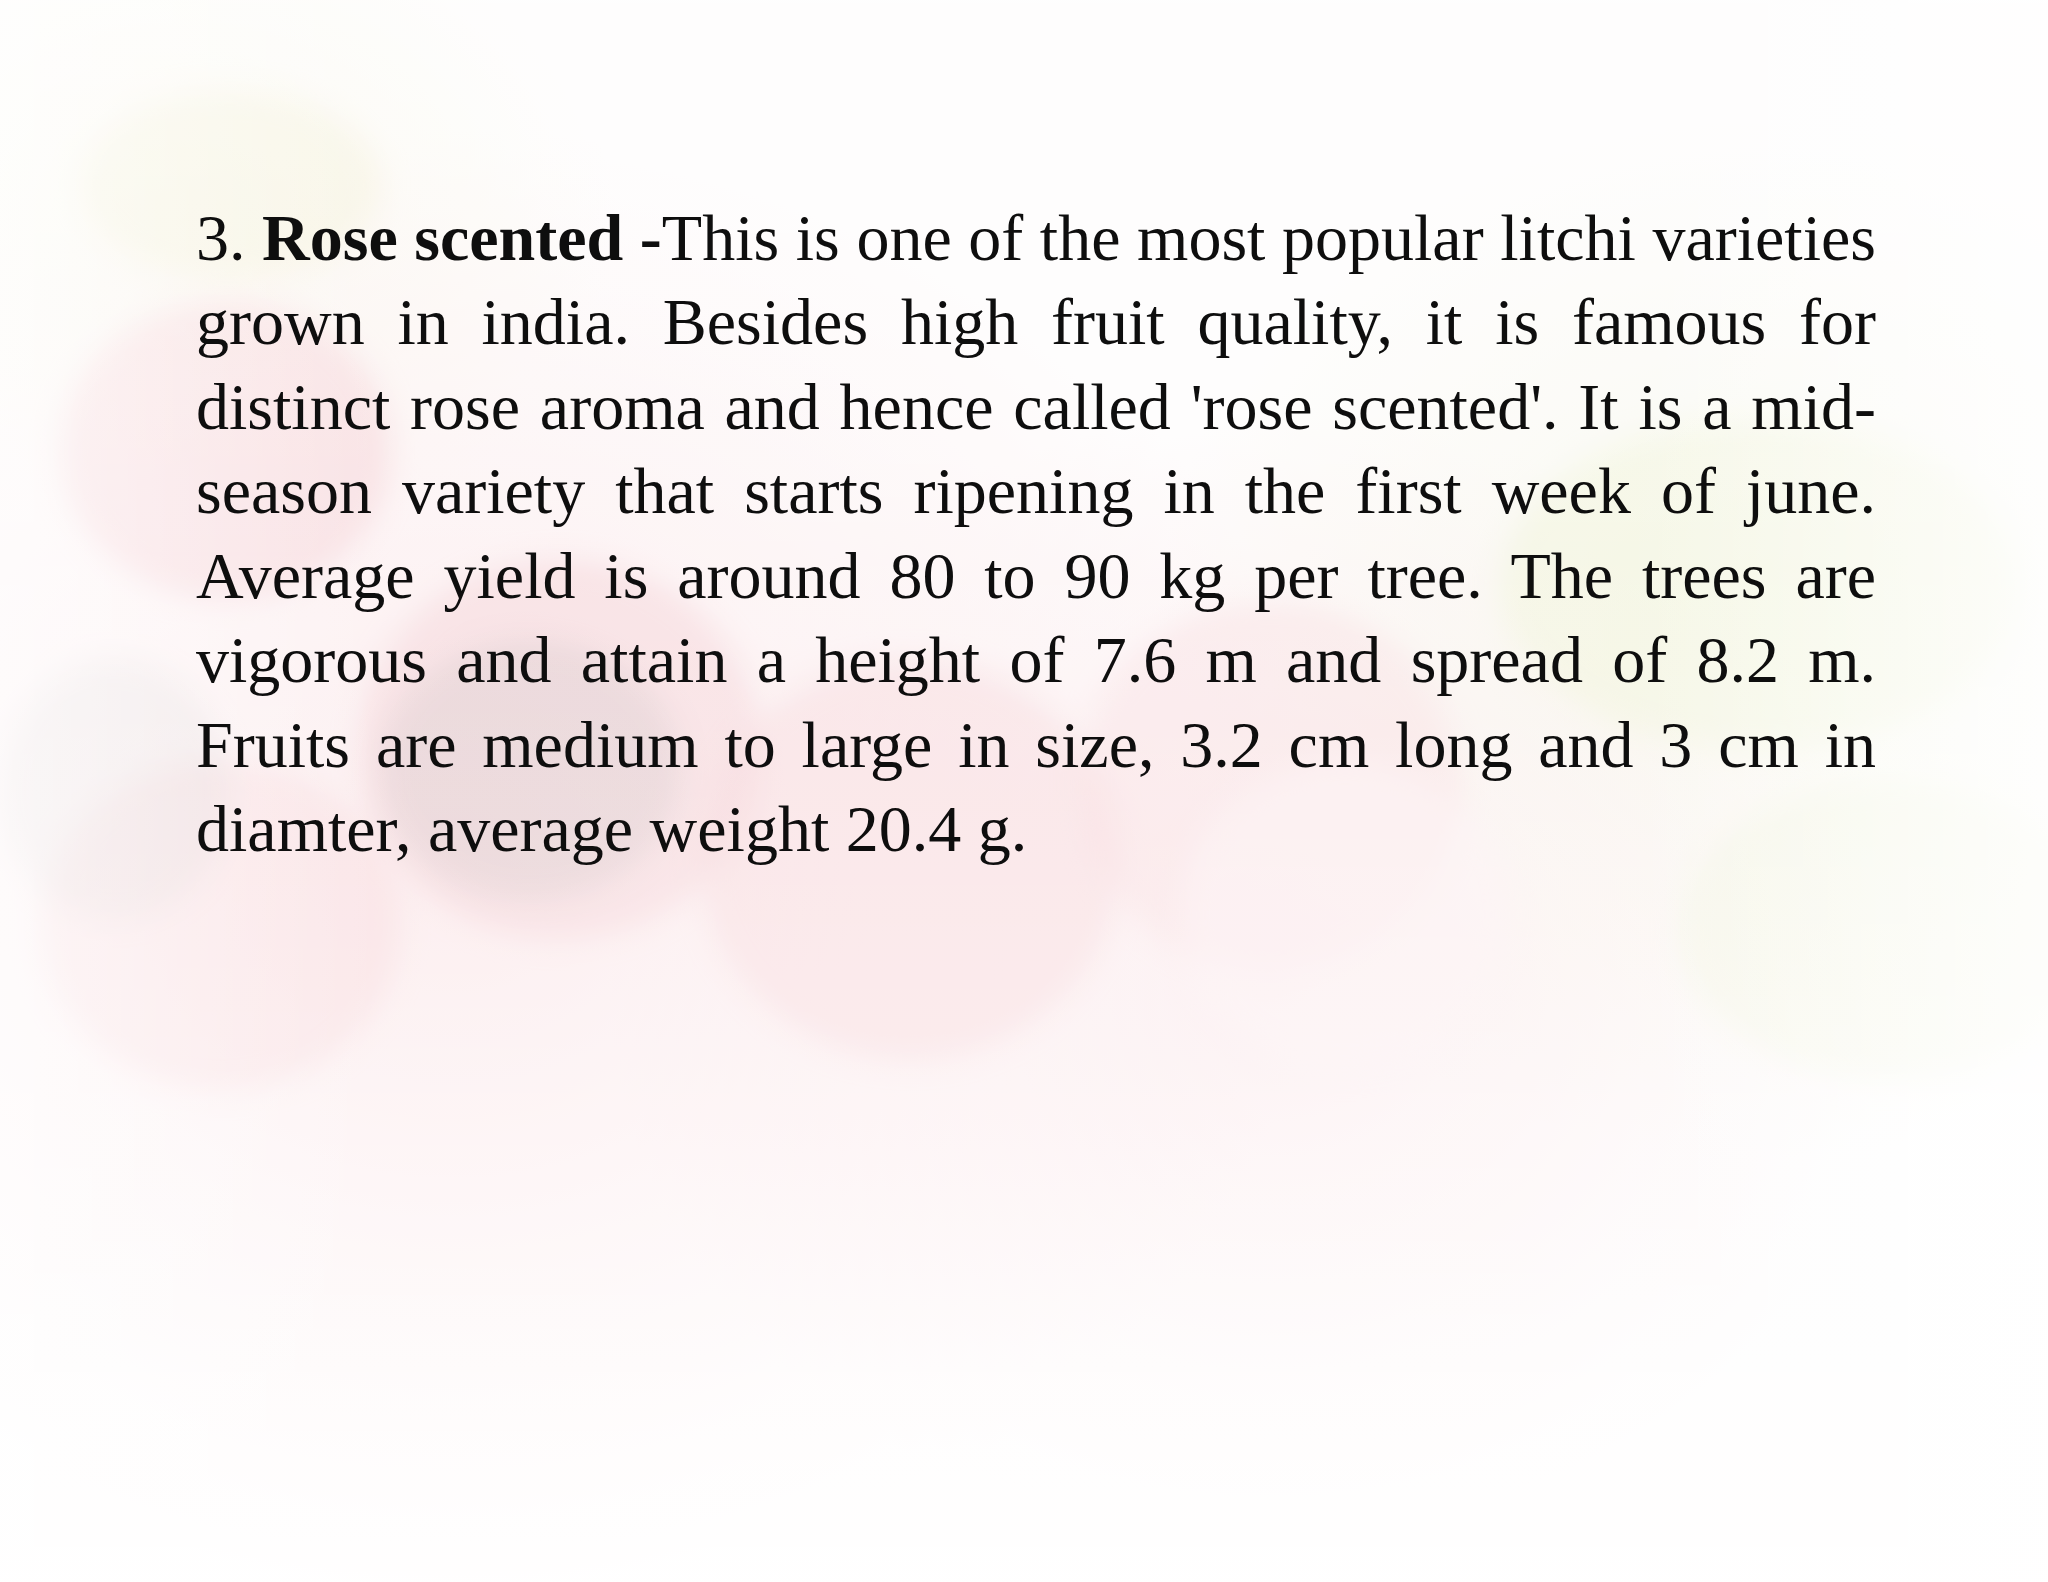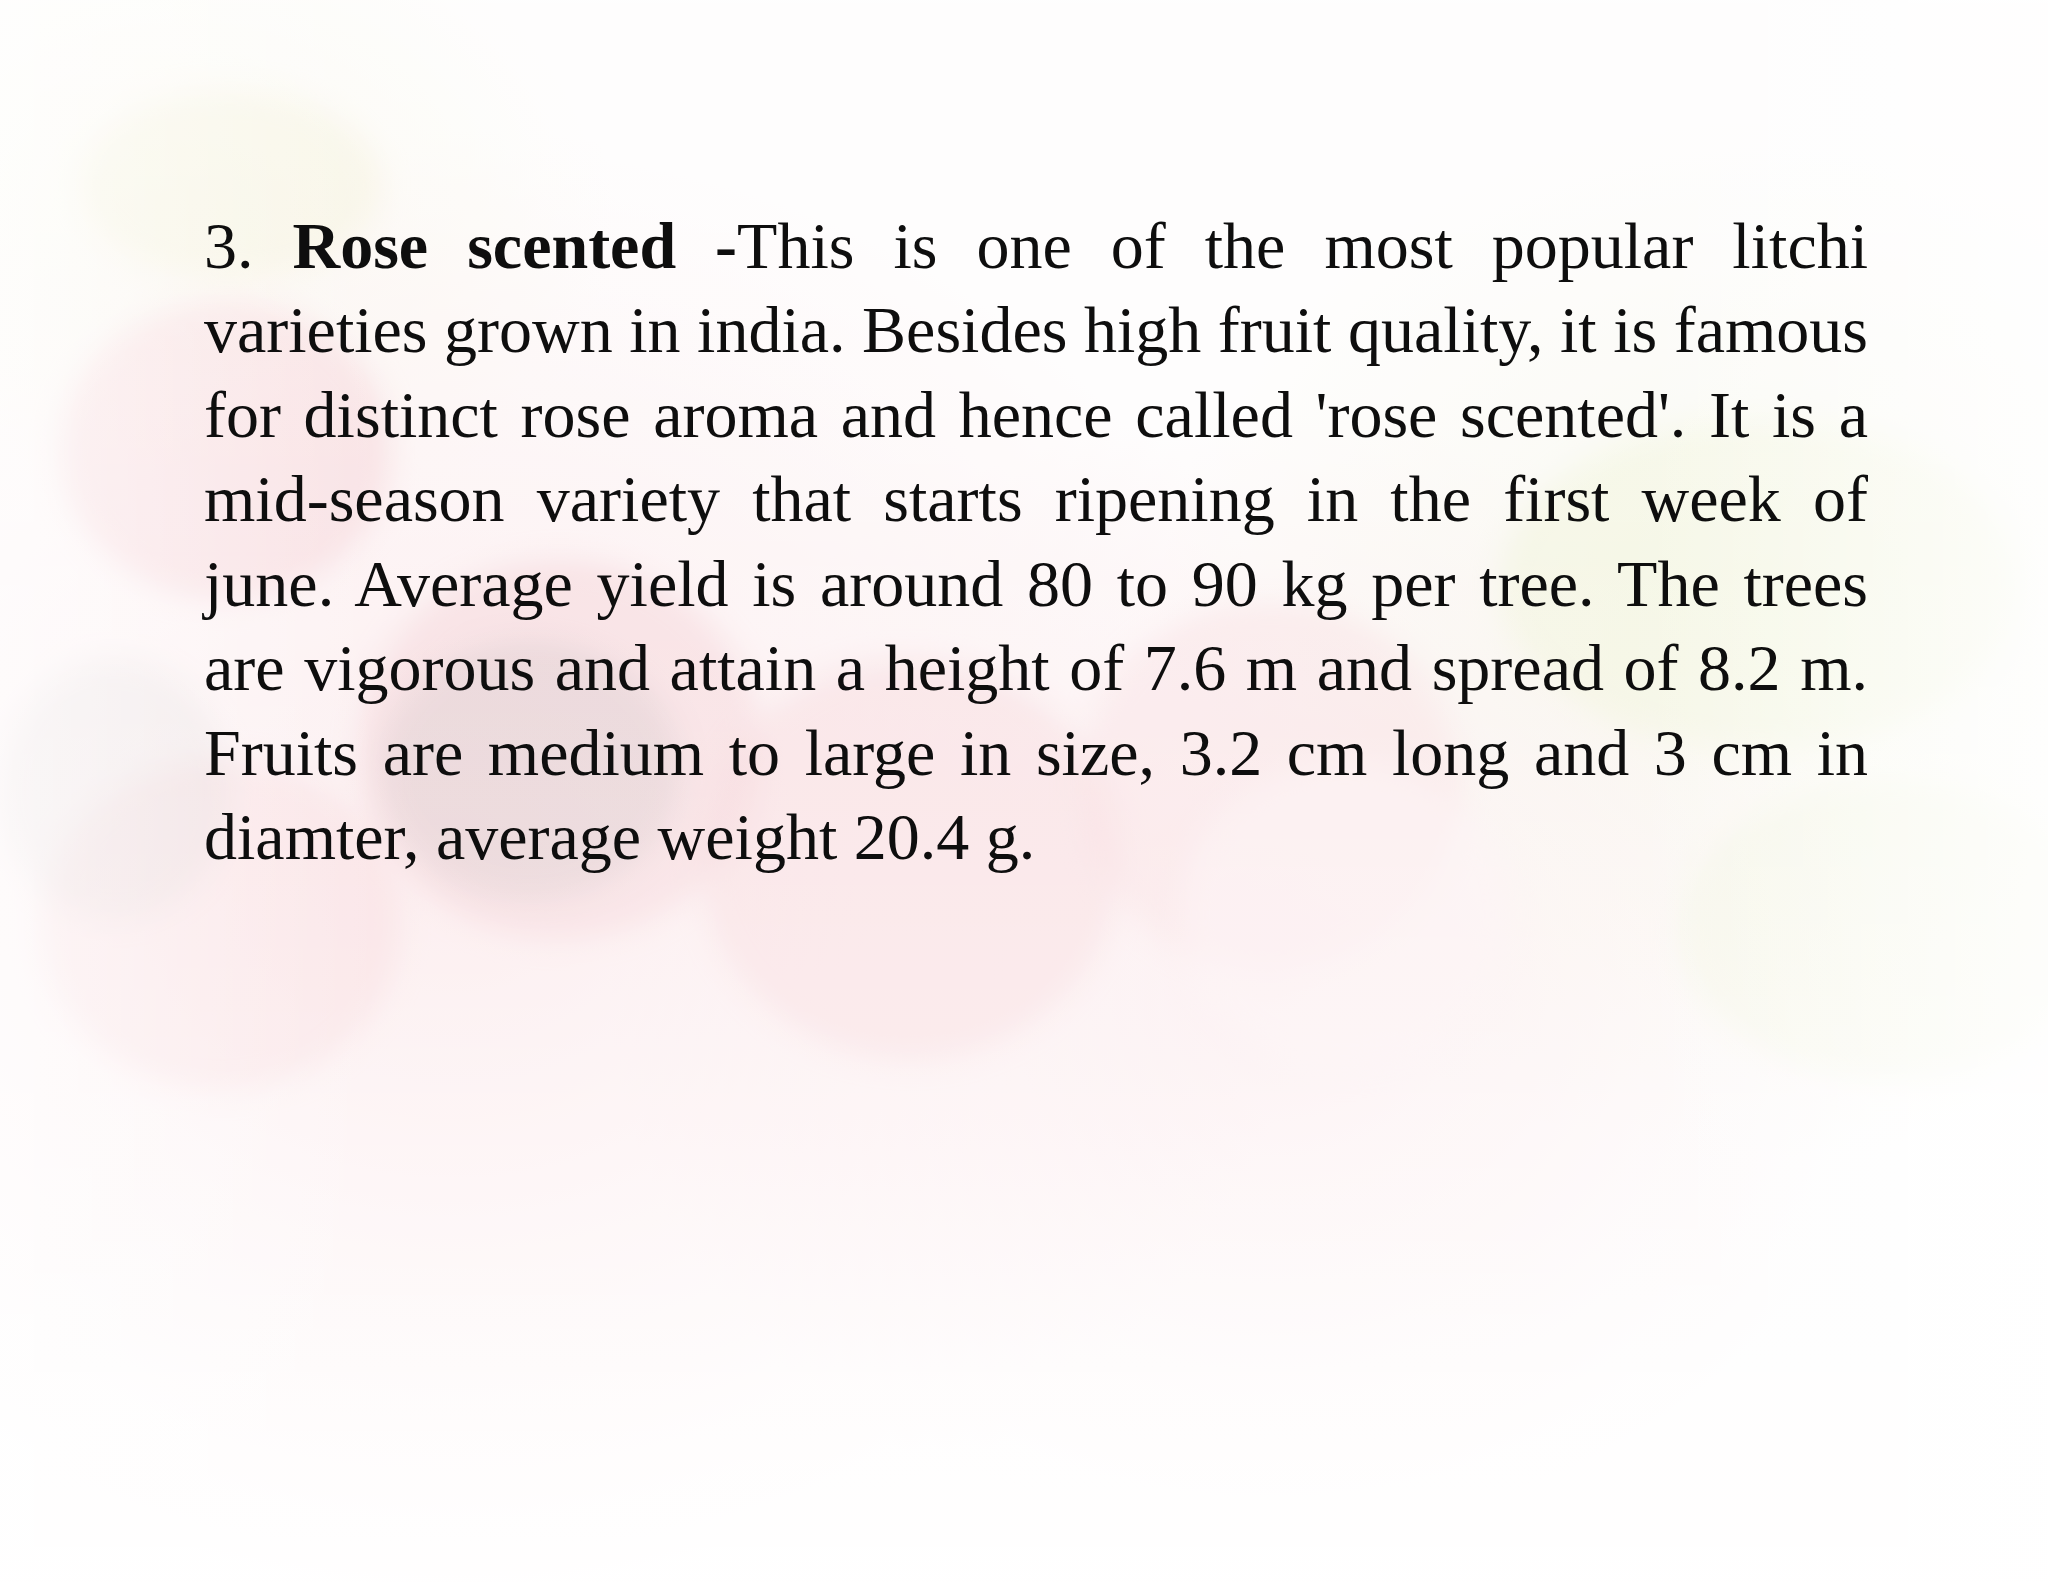--- a/index.html
+++ b/index.html
@@ -62,21 +62,21 @@
     color: #0e0e0e;
     font-size: 66px;
     line-height: 1.28;
     text-align: justify;
     text-justify: inter-word;
   }
   #text-block .lead {
     font-weight: bold;
   }
   #text-block p {
-    margin: 8px;
+    margin: 0;
     text-indent: 0;
   }
   .num {
     font-weight: normal;
   }
 </style>
 </head>
 <body>
 
 <div id="slide">

